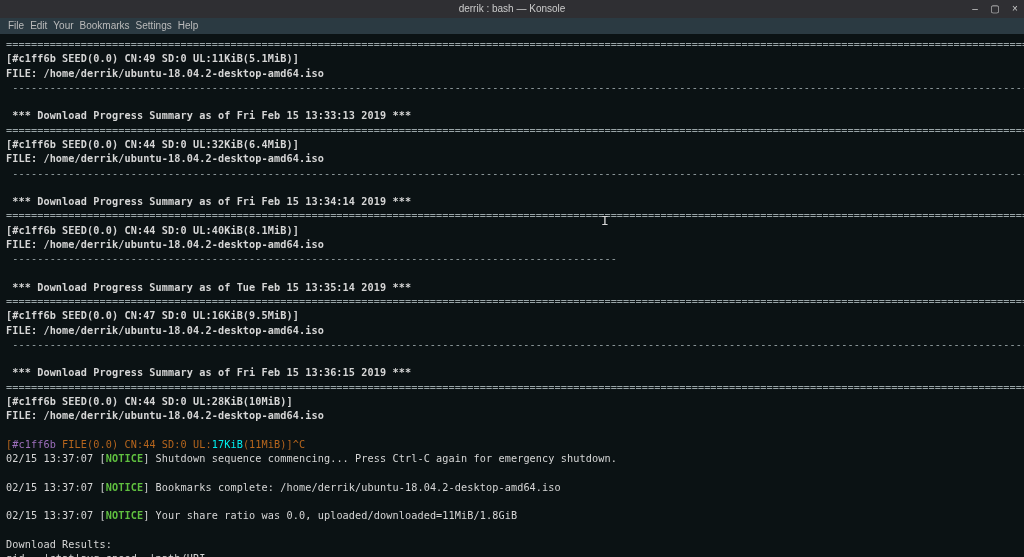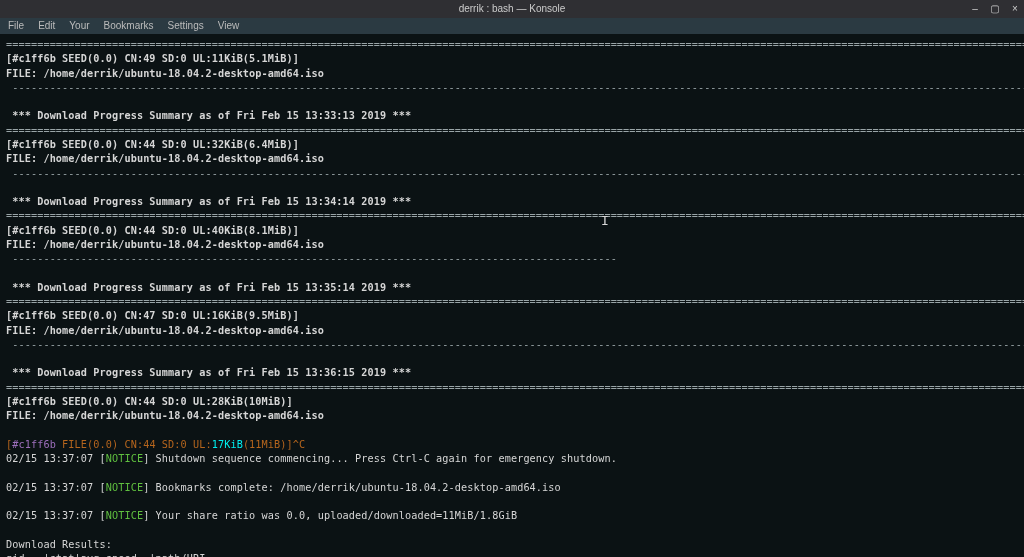--- a/index.html
+++ b/index.html
@@ -24,40 +24,40 @@
     .title-text { }
     .winbtns {
       position: absolute; right: 4px; top: 0;
       display: flex; gap: 10px; align-items: center; height: 18px;
       color: #ccc;
     }
     .winbtn { width: 10px; text-align: center; cursor: pointer; font-size: 10px; }
     .menubar {
       height: 16px;
       background: #2b3a42;
-      display: flex; gap: 14px;
+      display: flex; gap: 6px;
       padding-left: 8px;
       font-family: sans-serif;
       font-size: 10px;
       color: #bbb;
       align-items: center;
     }
     .menuitem { cursor: pointer; }
     .term {
       padding: 4px 6px;
       background: #0b1214;
       height: calc(557px - 34px);
       white-space: pre;
       overflow: hidden;
       color: #d6d6d6;
       letter-spacing: 0.1px;
     }
     .c-orange { color: #b5651d; }
     .c-purple { color: #9d6fbc; }
-    .c-green  { color: #5fbf3f; font-weight: normal; }
+    .c-green  { color: #5fbf3f; font-weight: bold; }
     .c-cyan   { color: #00f0f0; }
     .c-white  { color: #d6d6d6; font-weight: bold; }
     .c-grey   { color: #9aa5a8; }
     .ibeam {
       position: absolute;
       left: 601px; top: 212px;
       color: #d6d6d6;
       font-size: 13px;
     }
   </style>
@@ -72,41 +72,41 @@
     <span class="winbtn">×</span>
   </div>
 </div>
 
 <div class="menubar">
   <span class="menuitem">File</span>
   <span class="menuitem">Edit</span>
   <span class="menuitem">Your</span>
   <span class="menuitem">Bookmarks</span>
   <span class="menuitem">Settings</span>
-  <span class="menuitem">View</span>
+  <span class="menuitem">Help</span>
 </div>
 
 <div class="term"><span class="c-grey">===========================================================================================================================================================================</span>
 <span class="c-white">[#c1ff6b SEED(0.0) CN:49 SD:0 UL:11KiB(5.1MiB)]</span>
 <span class="c-white">FILE: /home/derrik/ubuntu-18.04.2-desktop-amd64.iso</span>
 <span class="c-grey"> ---------------------------------------------------------------------------------------------------------------------------------------------------------------------------</span>
 
 <span class="c-white"> *** Download Progress Summary as of Fri Feb 15 13:33:13 2019 *** </span>
 <span class="c-grey">===========================================================================================================================================================================</span>
 <span class="c-white">[#c1ff6b SEED(0.0) CN:44 SD:0 UL:32KiB(6.4MiB)]</span>
 <span class="c-white">FILE: /home/derrik/ubuntu-18.04.2-desktop-amd64.iso</span>
 <span class="c-grey"> ---------------------------------------------------------------------------------------------------------------------------------------------------------------------------</span>
 
 <span class="c-white"> *** Download Progress Summary as of Fri Feb 15 13:34:14 2019 *** </span>
 <span class="c-grey">===========================================================================================================================================================================</span>
 <span class="c-white">[#c1ff6b SEED(0.0) CN:44 SD:0 UL:40KiB(8.1MiB)]</span>
 <span class="c-white">FILE: /home/derrik/ubuntu-18.04.2-desktop-amd64.iso</span>
 <span class="c-grey"> -------------------------------------------------------------------------------------------------</span>
 
-<span class="c-white"> *** Download Progress Summary as of Fri Feb 15 13:35:14 2019 *** </span>
+<span class="c-white"> *** Download Progress Summary as of Tue Feb 15 13:35:14 2019 *** </span>
 <span class="c-grey">===========================================================================================================================================================================</span>
 <span class="c-white">[#c1ff6b SEED(0.0) CN:47 SD:0 UL:16KiB(9.5MiB)]</span>
 <span class="c-white">FILE: /home/derrik/ubuntu-18.04.2-desktop-amd64.iso</span>
 <span class="c-grey"> ---------------------------------------------------------------------------------------------------------------------------------------------------------------------------</span>
 
 <span class="c-white"> *** Download Progress Summary as of Fri Feb 15 13:36:15 2019 *** </span>
 <span class="c-grey">===========================================================================================================================================================================</span>
 <span class="c-white">[#c1ff6b SEED(0.0) CN:44 SD:0 UL:28KiB(10MiB)]</span>
 <span class="c-white">FILE: /home/derrik/ubuntu-18.04.2-desktop-amd64.iso</span>
 

